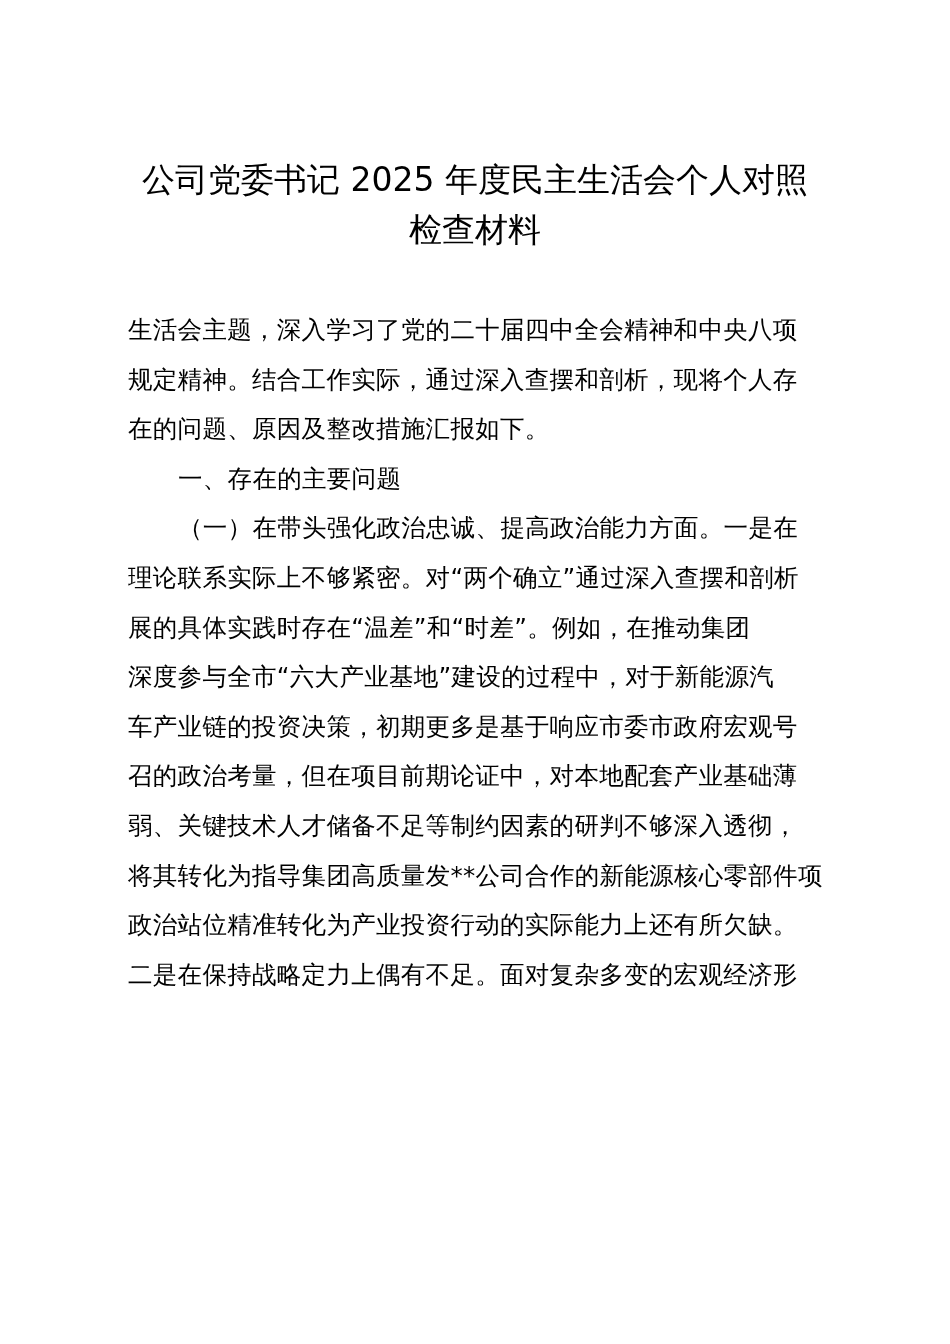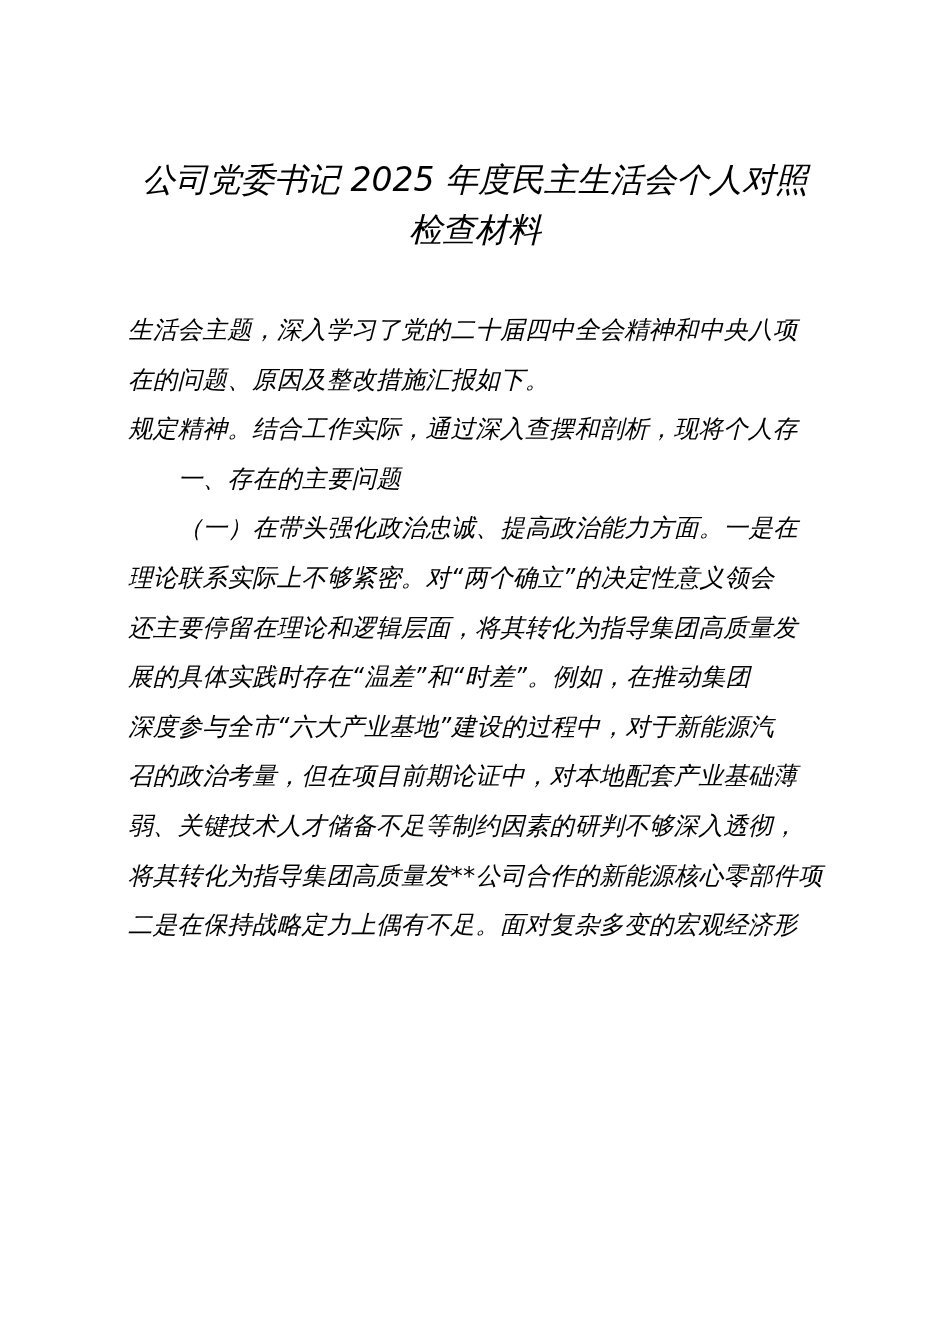--- a/index.html
+++ b/index.html
@@ -1,43 +1,44 @@
 <!DOCTYPE html>
 <html><head>
 <meta charset="utf-8">
 <style>
   html, body { margin: 0; padding: 0; background: #ffffff; }
   body { width: 950px; height: 1344px; position: relative; overflow: hidden;
          font-family: "DejaVu Sans", "Liberation Sans", sans-serif; color: #000; }
-  .page { position: absolute; left: 0; top: 0; width: 950px; height: 1188px; background: #fff; font-style: italic; }
+  .page { position: absolute; left: 0; top: 0; width: 950px; height: 1188px; background: #fff; }
   .title { position: absolute; left: 110px; width: 730px; top: 155px; text-align: center;
            font-size: 33px; line-height: 50px; letter-spacing: 0px; }
   .title div { white-space: nowrap; }
   .body { position: absolute; left: 128px; top: 305px; width: 704px; }
   .line { height: 49.6px; line-height: 49.6px; font-size: 24.5px; white-space: nowrap;
           letter-spacing: 0.3px; }
   .indent { padding-left: 50px; }
 </style>
 </head>
 <body>
 
 <div class="page">
   <div class="title">
     <div>公司党委书记 2025 年度民主生活会个人对照</div>
     <div>检查材料</div>
   </div>
 
   <div class="body">
     <div class="line">生活会主题，深入学习了党的二十届四中全会精神和中央八项</div>
+    <div class="line">规定精神。结合工作实际，通过深入查摆和剖析，现将个人存</div>
     <div class="line">在的问题、原因及整改措施汇报如下。</div>
-    <div class="line">规定精神。结合工作实际，通过深入查摆和剖析，现将个人存</div>
     <div class="line indent">一、存在的主要问题</div>
     <div class="line indent">（一）在带头强化政治忠诚、提高政治能力方面。一是在</div>
-    <div class="line">理论联系实际上不够紧密。对“两个确立”的决定性意义领会</div>
-    <div class="line">还主要停留在理论和逻辑层面，将其转化为指导集团高质量发</div>
+    <div class="line">理论联系实际上不够紧密。对“两个确立”通过深入查摆和剖析</div>
     <div class="line">展的具体实践时存在“温差”和“时差”。例如，在推动集团</div>
     <div class="line">深度参与全市“六大产业基地”建设的过程中，对于新能源汽</div>
+    <div class="line">车产业链的投资决策，初期更多是基于响应市委市政府宏观号</div>
     <div class="line">召的政治考量，但在项目前期论证中，对本地配套产业基础薄</div>
     <div class="line">弱、关键技术人才储备不足等制约因素的研判不够深入透彻，</div>
     <div class="line">将其转化为指导集团高质量发**公司合作的新能源核心零部件项</div>
+    <div class="line">政治站位精准转化为产业投资行动的实际能力上还有所欠缺。</div>
     <div class="line">二是在保持战略定力上偶有不足。面对复杂多变的宏观经济形</div>
   </div>
 </div>
 
 </body></html>

